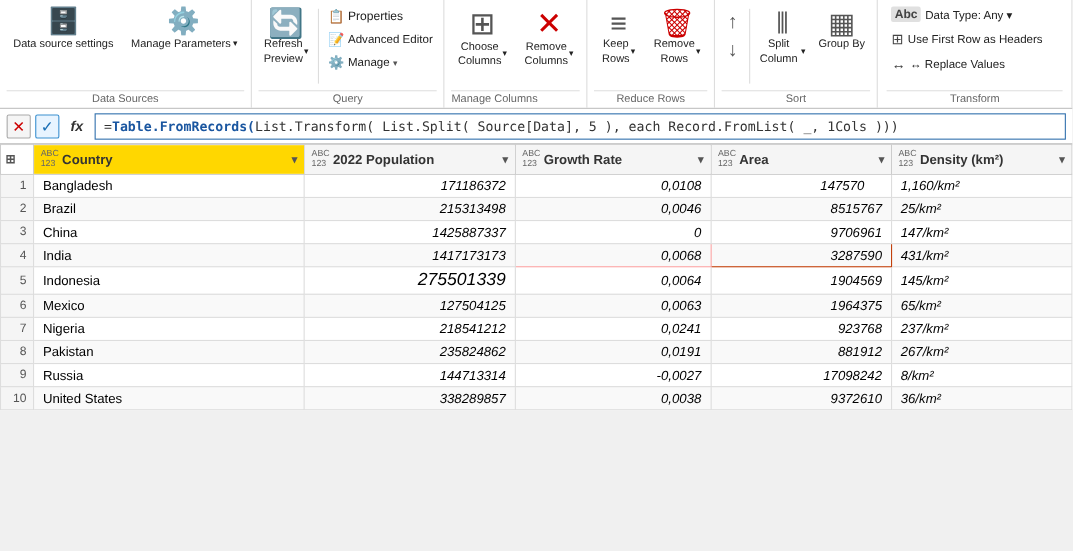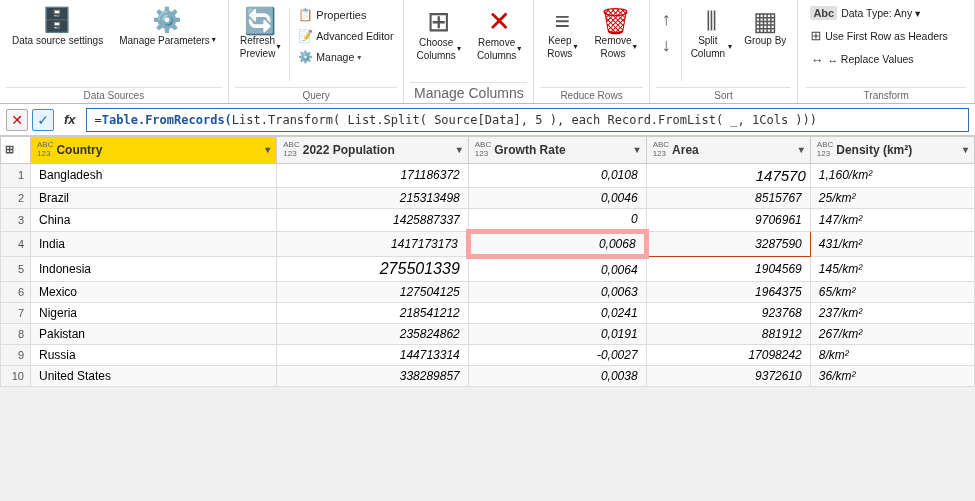--- a/index.html
+++ b/index.html
@@ -75,21 +75,21 @@
           </div>
         </div>
         <div style="display:flex;flex-direction:column;align-items:center;cursor:pointer;padding:4px 6px;border-radius:3px;min-width:48px;">
           <div style="font-size:28px;line-height:1;color:#c00;text-align:center;">✕</div>
           <div style="font-size:10px;color:#222;text-align:center;line-height:1.3;display:flex;align-items:center;gap:1px;">
             <span>Remove<br>Columns</span>
             <span style="font-size:8px;">▾</span>
           </div>
         </div>
       </div>
-      <div style="font-size:14px;color:#666;text-align:center;padding-top:2px;border-top:1px solid #e0e0e0;margin-top:16px;">Manage Columns</div>
+      <div style="font-size:10px;color:#666;padding-top:2px;border-top:1px solid #e0e0e0;margin-top:16px;">Manage Columns</div>
     </div>
 
     <div style="display:flex;flex-direction:column;border-right:1px solid #ddd;padding:4px 6px 2px;">
       <div style="display:flex;flex-direction:row;align-items:flex-start;gap:4px;flex:1;">
         <div style="display:flex;flex-direction:column;align-items:center;cursor:pointer;padding:4px 6px;border-radius:3px;min-width:44px;">
           <div style="font-size:26px;line-height:1;color:#555;">≡</div>
           <div style="font-size:10px;color:#222;text-align:center;line-height:1.3;display:flex;align-items:center;gap:1px;">
             <span>Keep<br>Rows</span>
             <span style="font-size:8px;">▾</span>
           </div>
@@ -210,21 +210,21 @@
           </div>
         </th>
       </tr>
     </thead>
     <tbody id="table-body">
     <tr>
     <td style="color:#555;text-align:right;font-size:11px;background:#f5f5f5;border:1px solid #ddd;padding:3px 6px;">1</td>
     <td style="border:1px solid #ddd;padding:3px 8px;font-size:12px;background:#fff;">Bangladesh</td>
     <td style="border:1px solid #ddd;padding:3px 8px;font-size:12px;font-style:italic;text-align:right;background:#fff;">171186372</td>
     <td style="border:1px solid #ddd;padding:3px 8px;font-size:12px;font-style:italic;text-align:right;background:#fff;">0,0108</td>
-    <td style="border:1px solid #ddd;padding:3px 4px;font-size:15px;font-style:italic;text-align:right;background:#fff;">147570</td>
+    <td style="border:1px solid #ddd;padding:3px 24px;font-size:12px;font-style:italic;text-align:right;background:#fff;">147570</td>
     <td style="border:1px solid #ddd;padding:3px 8px;font-size:12px;font-style:italic;background:#fff;">1,160/km²</td>
   </tr>
         <tr>
     <td style="color:#555;text-align:right;font-size:11px;background:#f5f5f5;border:1px solid #ddd;padding:3px 6px;">2</td>
     <td style="border:1px solid #ddd;padding:3px 8px;font-size:12px;background:#f9f9f9;">Brazil</td>
     <td style="border:1px solid #ddd;padding:3px 8px;font-size:12px;font-style:italic;text-align:right;background:#f9f9f9;">215313498</td>
     <td style="border:1px solid #ddd;padding:3px 8px;font-size:12px;font-style:italic;text-align:right;background:#f9f9f9;">0,0046</td>
     <td style="border:1px solid #ddd;padding:3px 8px;font-size:12px;font-style:italic;text-align:right;background:#f9f9f9;">8515767</td>
     <td style="border:1px solid #ddd;padding:3px 8px;font-size:12px;font-style:italic;background:#f9f9f9;">25/km²</td>
   </tr>
@@ -233,21 +233,21 @@
     <td style="border:1px solid #ddd;padding:3px 8px;font-size:12px;background:#fff;">China</td>
     <td style="border:1px solid #ddd;padding:3px 8px;font-size:12px;font-style:italic;text-align:right;background:#fff;">1425887337</td>
     <td style="border:1px solid #ddd;padding:3px 8px;font-size:12px;font-style:italic;text-align:right;background:#fff;">0</td>
     <td style="border:1px solid #ddd;padding:3px 8px;font-size:12px;font-style:italic;text-align:right;background:#fff;">9706961</td>
     <td style="border:1px solid #ddd;padding:3px 8px;font-size:12px;font-style:italic;background:#fff;">147/km²</td>
   </tr>
         <tr>
     <td style="color:#555;text-align:right;font-size:11px;background:#f5f5f5;border:1px solid #ddd;padding:3px 6px;">4</td>
     <td style="border:1px solid #ddd;padding:3px 8px;font-size:12px;background:#f9f9f9;">India</td>
     <td style="border:1px solid #ddd;padding:3px 8px;font-size:12px;font-style:italic;text-align:right;background:#f9f9f9;">1417173173</td>
-    <td style="border:5px solid #fca5a5;padding:3px 8px;font-size:12px;font-style:italic;text-align:right;background:#f9f9f9;">0,0068</td>
+    <td style="border:1px solid #fca5a5;padding:3px 8px;font-size:12px;font-style:italic;text-align:right;background:#f9f9f9;">0,0068</td>
     <td style="border:1px solid #c2410c;padding:3px 8px;font-size:12px;font-style:italic;text-align:right;background:#f9f9f9;margin-left:41px;">3287590</td>
     <td style="border:1px solid #ddd;padding:3px 8px;font-size:12px;font-style:italic;background:#f9f9f9;">431/km²</td>
   </tr>
         <tr>
     <td style="color:#555;text-align:right;font-size:11px;background:#f5f5f5;border:1px solid #ddd;padding:3px 6px;">5</td>
     <td style="border:1px solid #ddd;padding:3px 8px;font-size:12px;background:#fff;">Indonesia</td>
     <td style="border:1px solid #ddd;padding:3px 8px;font-size:16px;font-style:italic;text-align:right;background:#fff;">275501339</td>
     <td style="border:1px solid #ddd;padding:3px 8px;font-size:12px;font-style:italic;text-align:right;background:#fff;">0,0064</td>
     <td style="border:1px solid #ddd;padding:3px 8px;font-size:12px;font-style:italic;text-align:right;background:#fff;">1904569</td>
     <td style="border:1px solid #ddd;padding:3px 8px;font-size:12px;font-style:italic;background:#fff;">145/km²</td>

